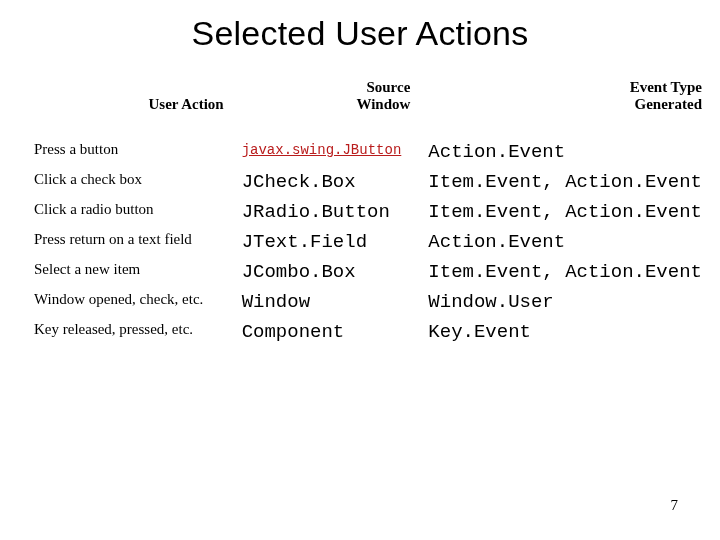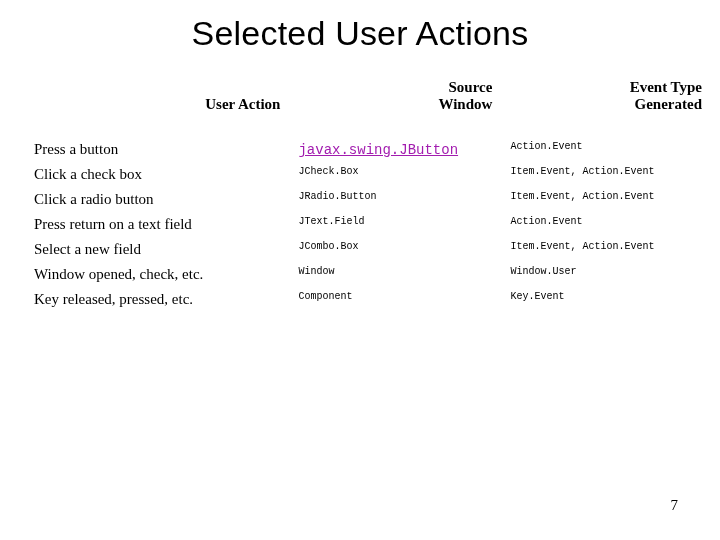--- a/index.html
+++ b/index.html
@@ -42,26 +42,26 @@
   table.actions td {
     padding: 4px 18px 4px 0;
     vertical-align: top;
     white-space: nowrap;
   }
   .col-action { width: 260px; }
   .col-source { width: 200px; }
   .col-event  { width: 200px; }
   .mono {
     font-family: "Courier New", Courier, monospace;
-    font-size: 10px;
+    font-size: 19px;
   }
   a.mono-link {
     font-family: "Courier New", Courier, monospace;
     font-size: 14px;
-    color: #a21caf;
+    color: #b91c1c;
     text-decoration: underline;
   }
   .pagenum {
     position: absolute;
     right: 42px;
     bottom: 26px;
     font-size: 15px;
     font-family: "Times New Roman", Times, serif;
   }
 </style>
@@ -103,21 +103,21 @@
         <td>Click a radio button</td>
         <td class="mono">JRadio.Button</td>
         <td class="mono">Item.Event, Action.Event</td>
       </tr>
       <tr>
         <td>Press return on a text field</td>
         <td class="mono">JText.Field</td>
         <td class="mono">Action.Event</td>
       </tr>
       <tr>
-        <td>Select a new field</td>
+        <td>Select a new item</td>
         <td class="mono">JCombo.Box</td>
         <td class="mono">Item.Event, Action.Event</td>
       </tr>
       <tr>
         <td>Window opened, check, etc.</td>
         <td class="mono">Window</td>
         <td class="mono">Window.User</td>
       </tr>
       <tr>
         <td>Key released, pressed, etc.</td>

